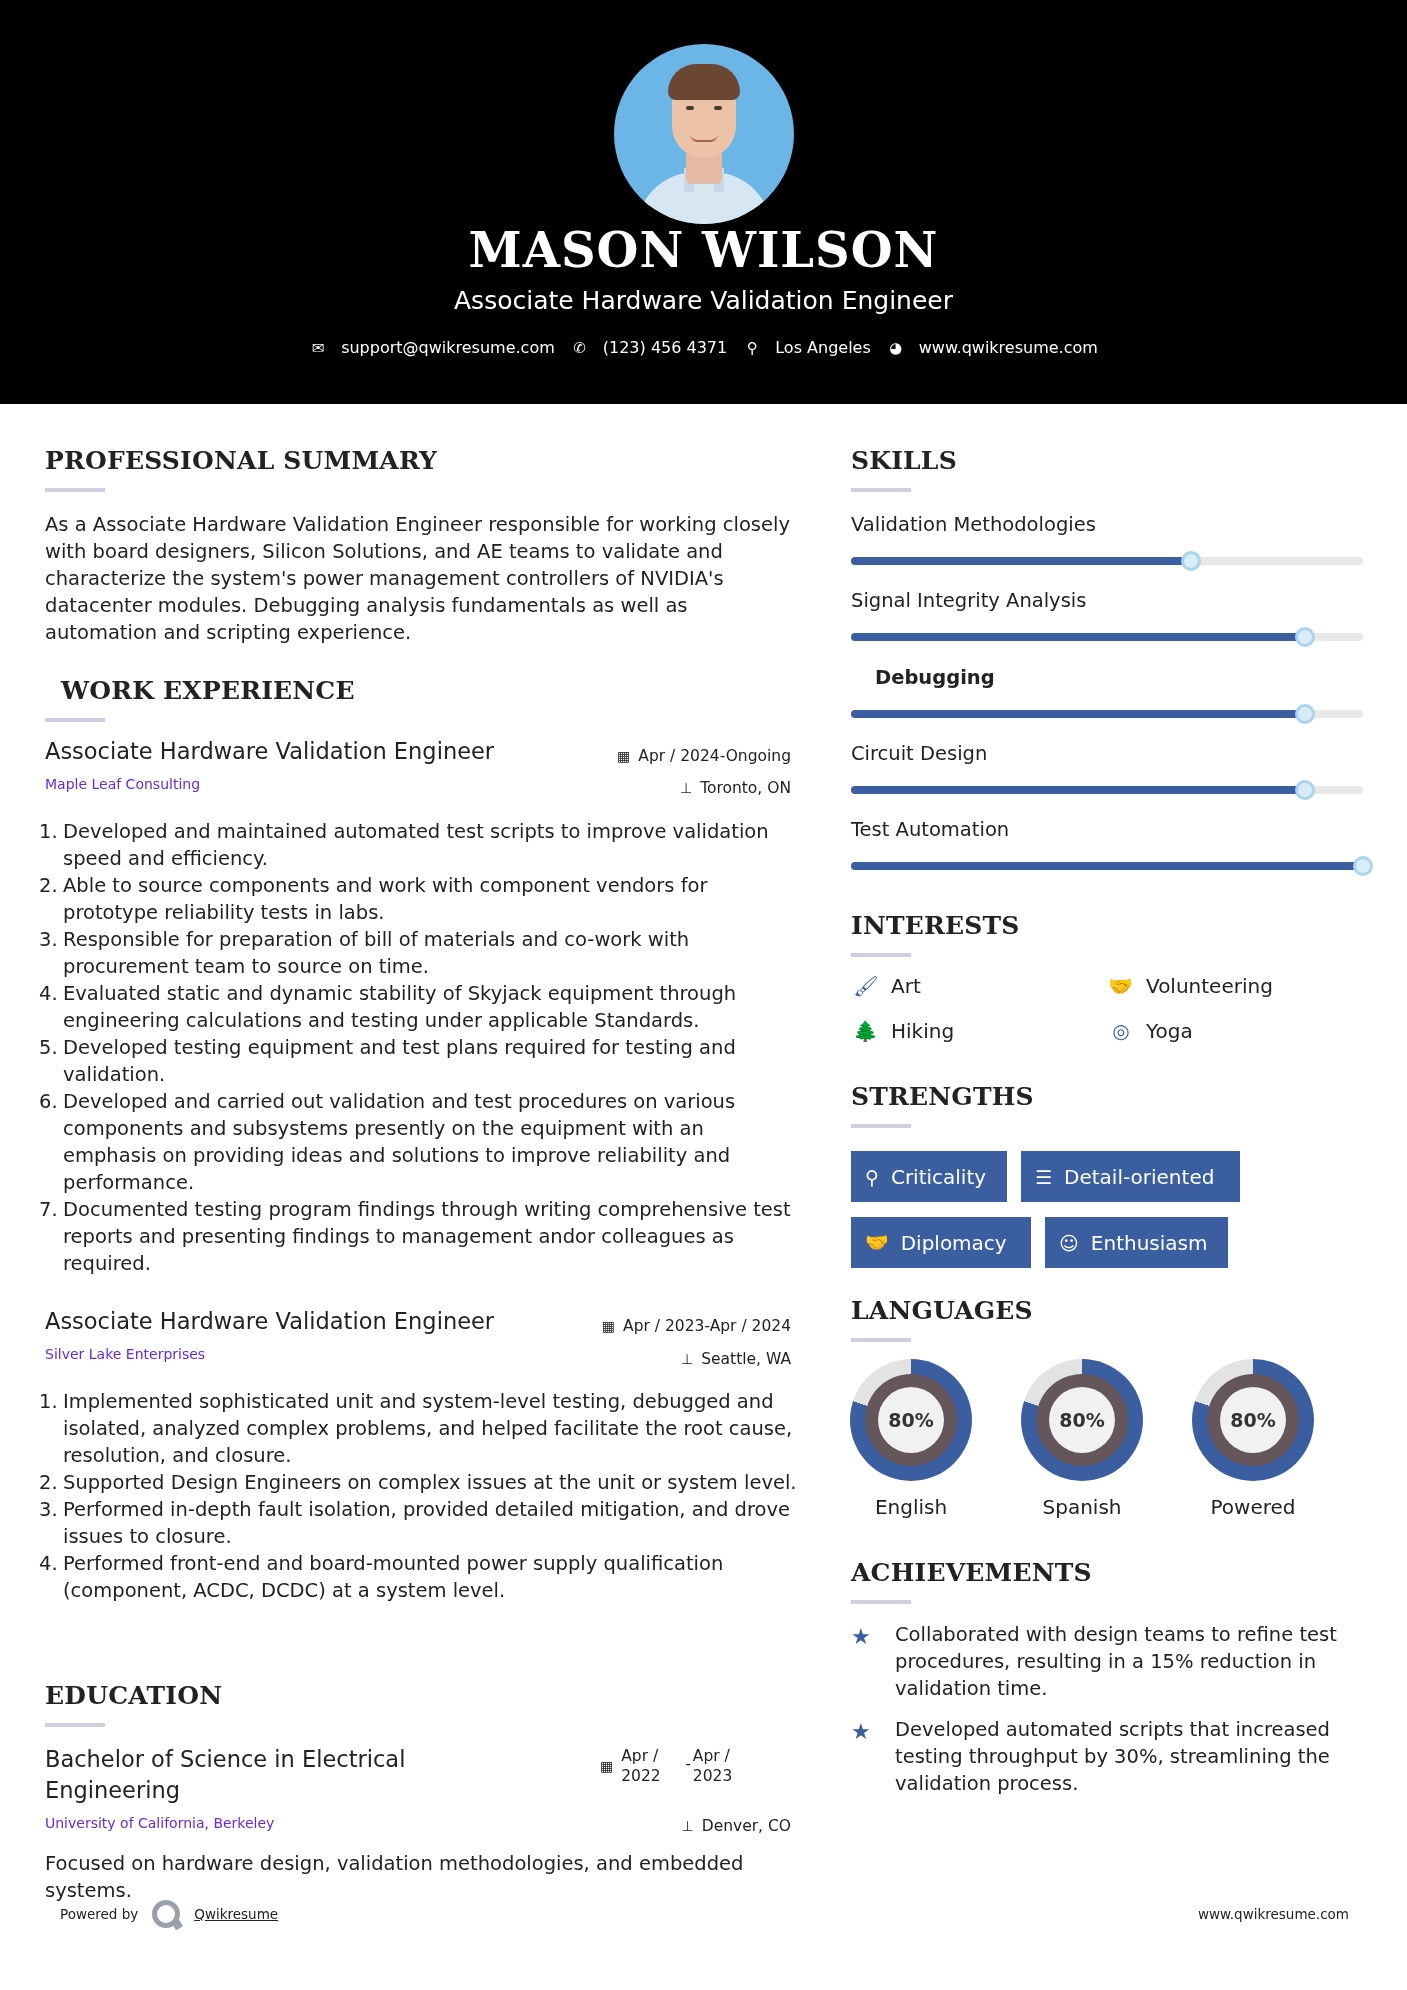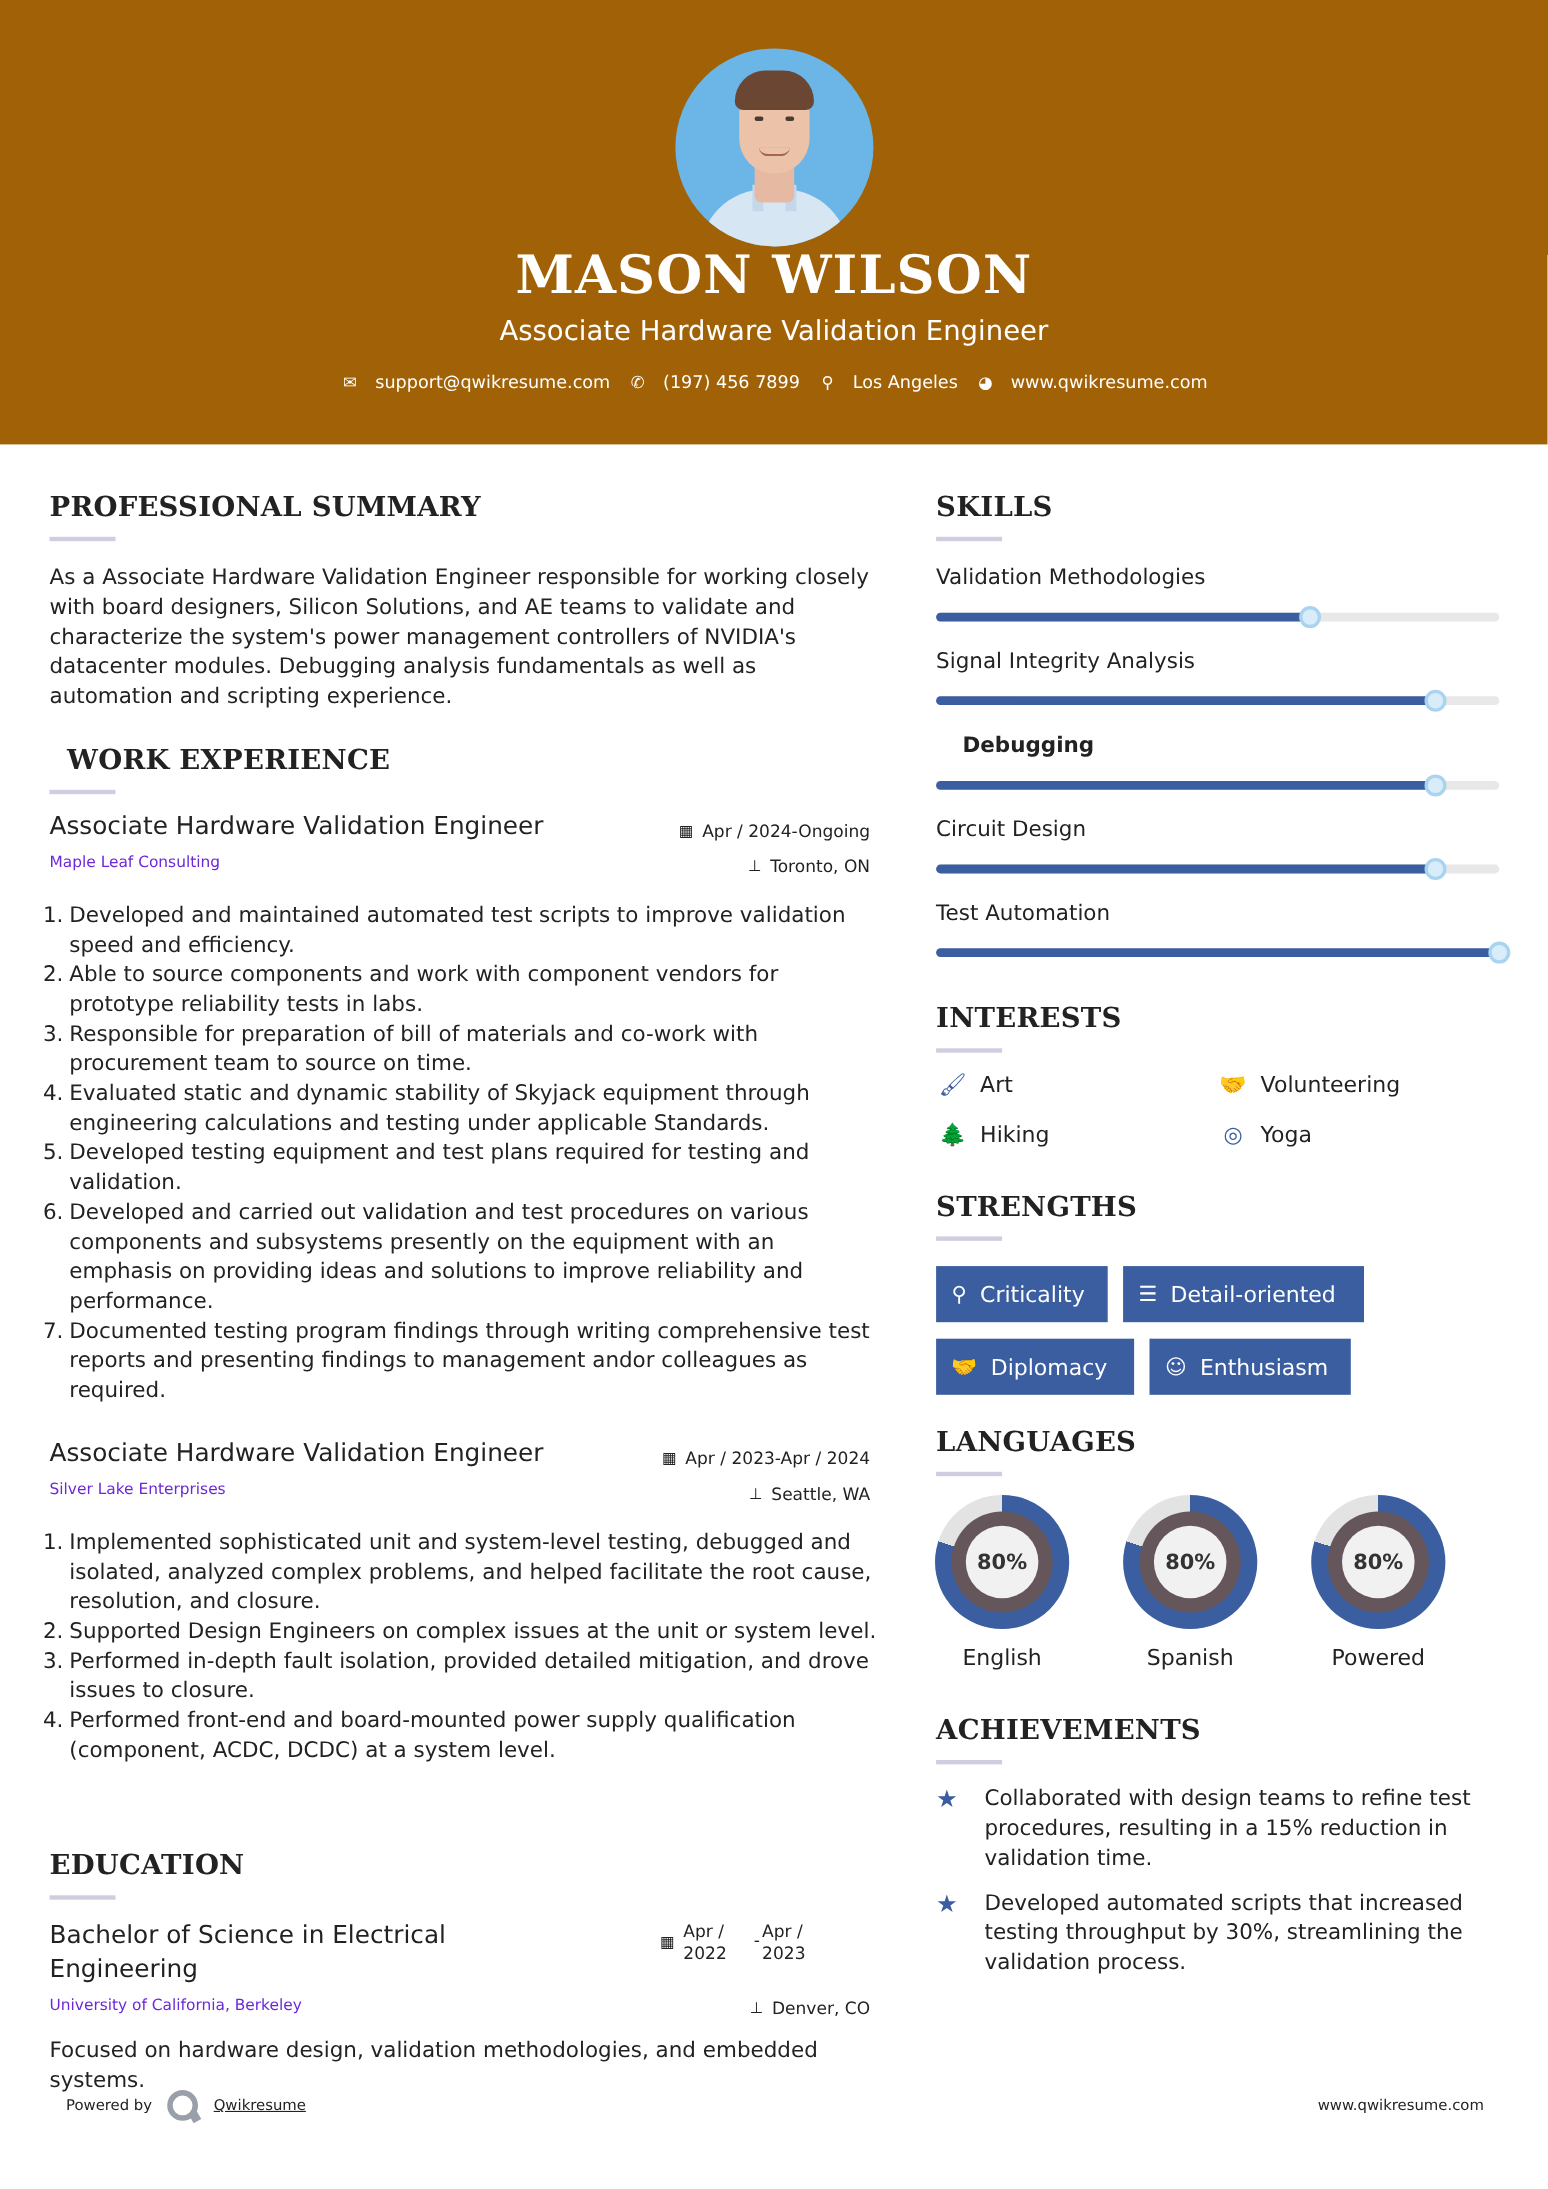--- a/index.html
+++ b/index.html
@@ -1,20 +1,20 @@
 <!DOCTYPE html>
 <html><head>
 <meta charset="utf-8">
 <style>
   * { box-sizing: border-box; margin: 0; padding: 0; }
   html, body { width: 1407px; height: 1990px; background: #ffffff; }
   body { font-family: "DejaVu Sans", sans-serif; color: #222; position: relative; overflow: hidden; }
 
   
-  .header { position: absolute; left: 0; top: 0; width: 1407px; height: 404px; background: #a16207; }
+  .header { position: absolute; left: 0; top: 0; width: 1407px; height: 404px; background: #000000; }
   .photo { position: absolute; left: 614px; top: 44px; width: 180px; height: 180px; border-radius: 50%;
            background: #6bb6e6; overflow: hidden; }
   .photo .neck { position: absolute; left: 72px; top: 100px; width: 36px; height: 40px; background: #e6b9a2; border-radius: 6px; }
   .photo .shirt { position: absolute; left: 22px; top: 128px; width: 136px; height: 70px; background: #d6e6f3; border-radius: 60px 60px 0 0; }
   .photo .collar { position: absolute; left: 70px; top: 124px; width: 40px; height: 24px; border-left: 10px solid #c5d8ea; border-right: 10px solid #c5d8ea; }
   .photo .head { position: absolute; left: 58px; top: 30px; width: 64px; height: 84px; background: #ecc2a8; border-radius: 30px 30px 34px 34px; }
   .photo .hair { position: absolute; left: 54px; top: 20px; width: 72px; height: 36px; background: #6b4632; border-radius: 36px 36px 10px 10px; }
   .photo .eye { position: absolute; top: 62px; width: 8px; height: 4px; background: #4a3a30; border-radius: 2px; }
   .photo .smile { position: absolute; left: 76px; top: 90px; width: 28px; height: 8px; border-bottom: 2px solid #a5654f; border-radius: 0 0 14px 14px; }
 
@@ -91,21 +91,21 @@
   </div>
   <div class="name">MASON WILSON</div>
   <div class="title">Associate Hardware Validation Engineer</div>
   <div class="contacts">
     <div class="ci">
       <span class="ico">✉</span>
       <span>support@qwikresume.com</span>
     </div>
     <div class="ci">
       <span class="ico">✆</span>
-      <span>(197) 456 7899</span>
+      <span>(123) 456 4371</span>
     </div>
     <div class="ci">
       <span class="ico">⚲</span>
       <span>Los Angeles</span>
     </div>
     <div class="ci">
       <span class="ico">◕</span>
       <span>www.qwikresume.com</span>
     </div>
   </div>

